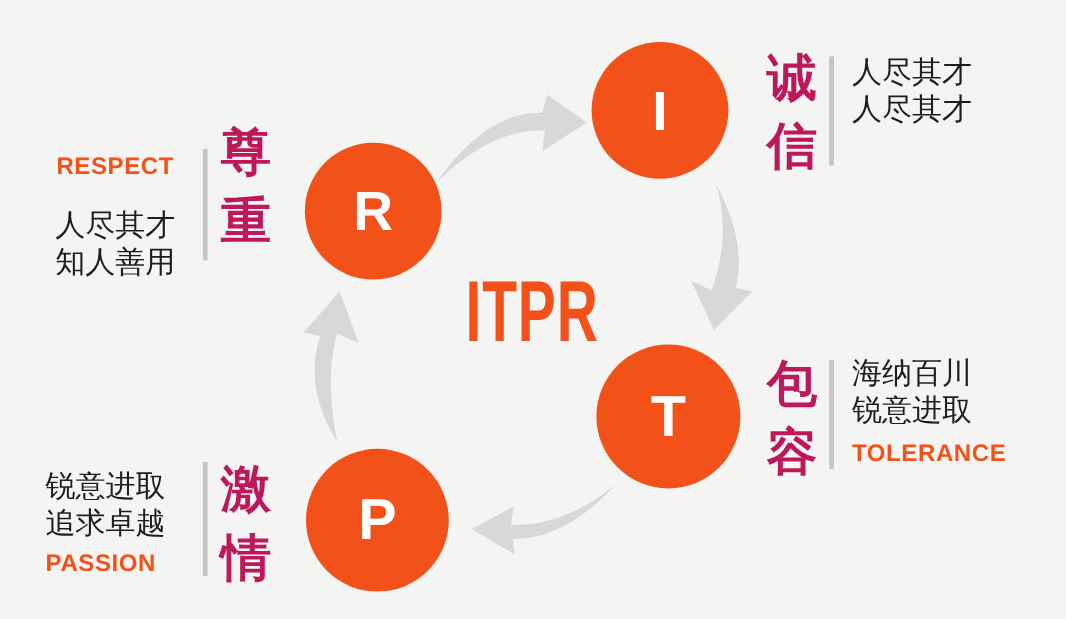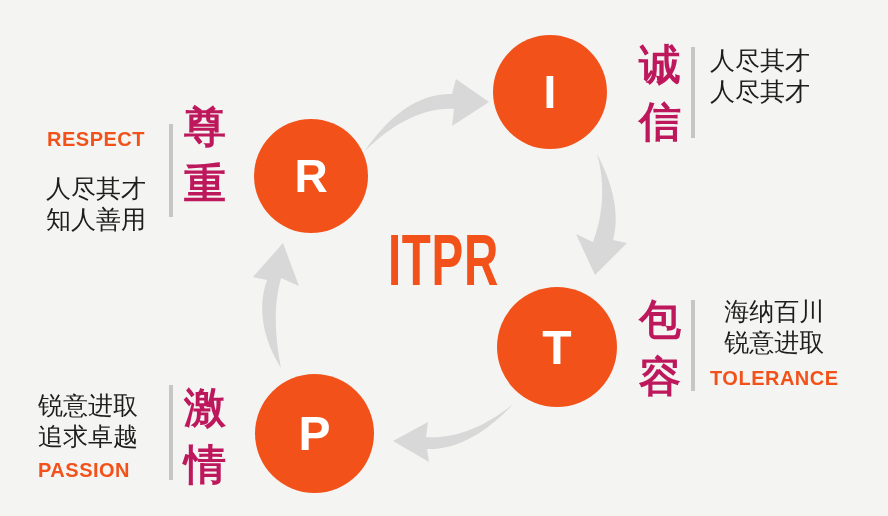--- a/index.html
+++ b/index.html
@@ -42,21 +42,21 @@
   .block .en{
     font-size:20px; font-weight:bold; color:#f2521a;
     letter-spacing:0.5px; line-height:24px;
   }
   .block .cn-line{
     font-size:25px; color:#1d1d1d; line-height:31px; font-weight:500;
     white-space:nowrap;
   }
   .blk-i{left:710px; top:45px;}
   .blk-i .en{margin-bottom:9px;}
-  .blk-t{left:710px; top:296px;text-align:center;}
+  .blk-t{left:710px; top:296px;}
   .blk-t .en{margin-top:8px;}
   .blk-r{left:38px; top:127px; width:116px; text-align:center;}
   .blk-r .en{margin-bottom:22px;}
   .blk-p{left:38px; top:390px; width:116px; }
   .blk-p .en{margin-top:6px;}
   .arrow{position:absolute;}
   .arrow path{fill:#d8d8d8;}
   .ar-top{left:362px; top:62px;}
   .ar-right{left:556px; top:152px;}
   .ar-bottom{left:390px; top:398px;}

